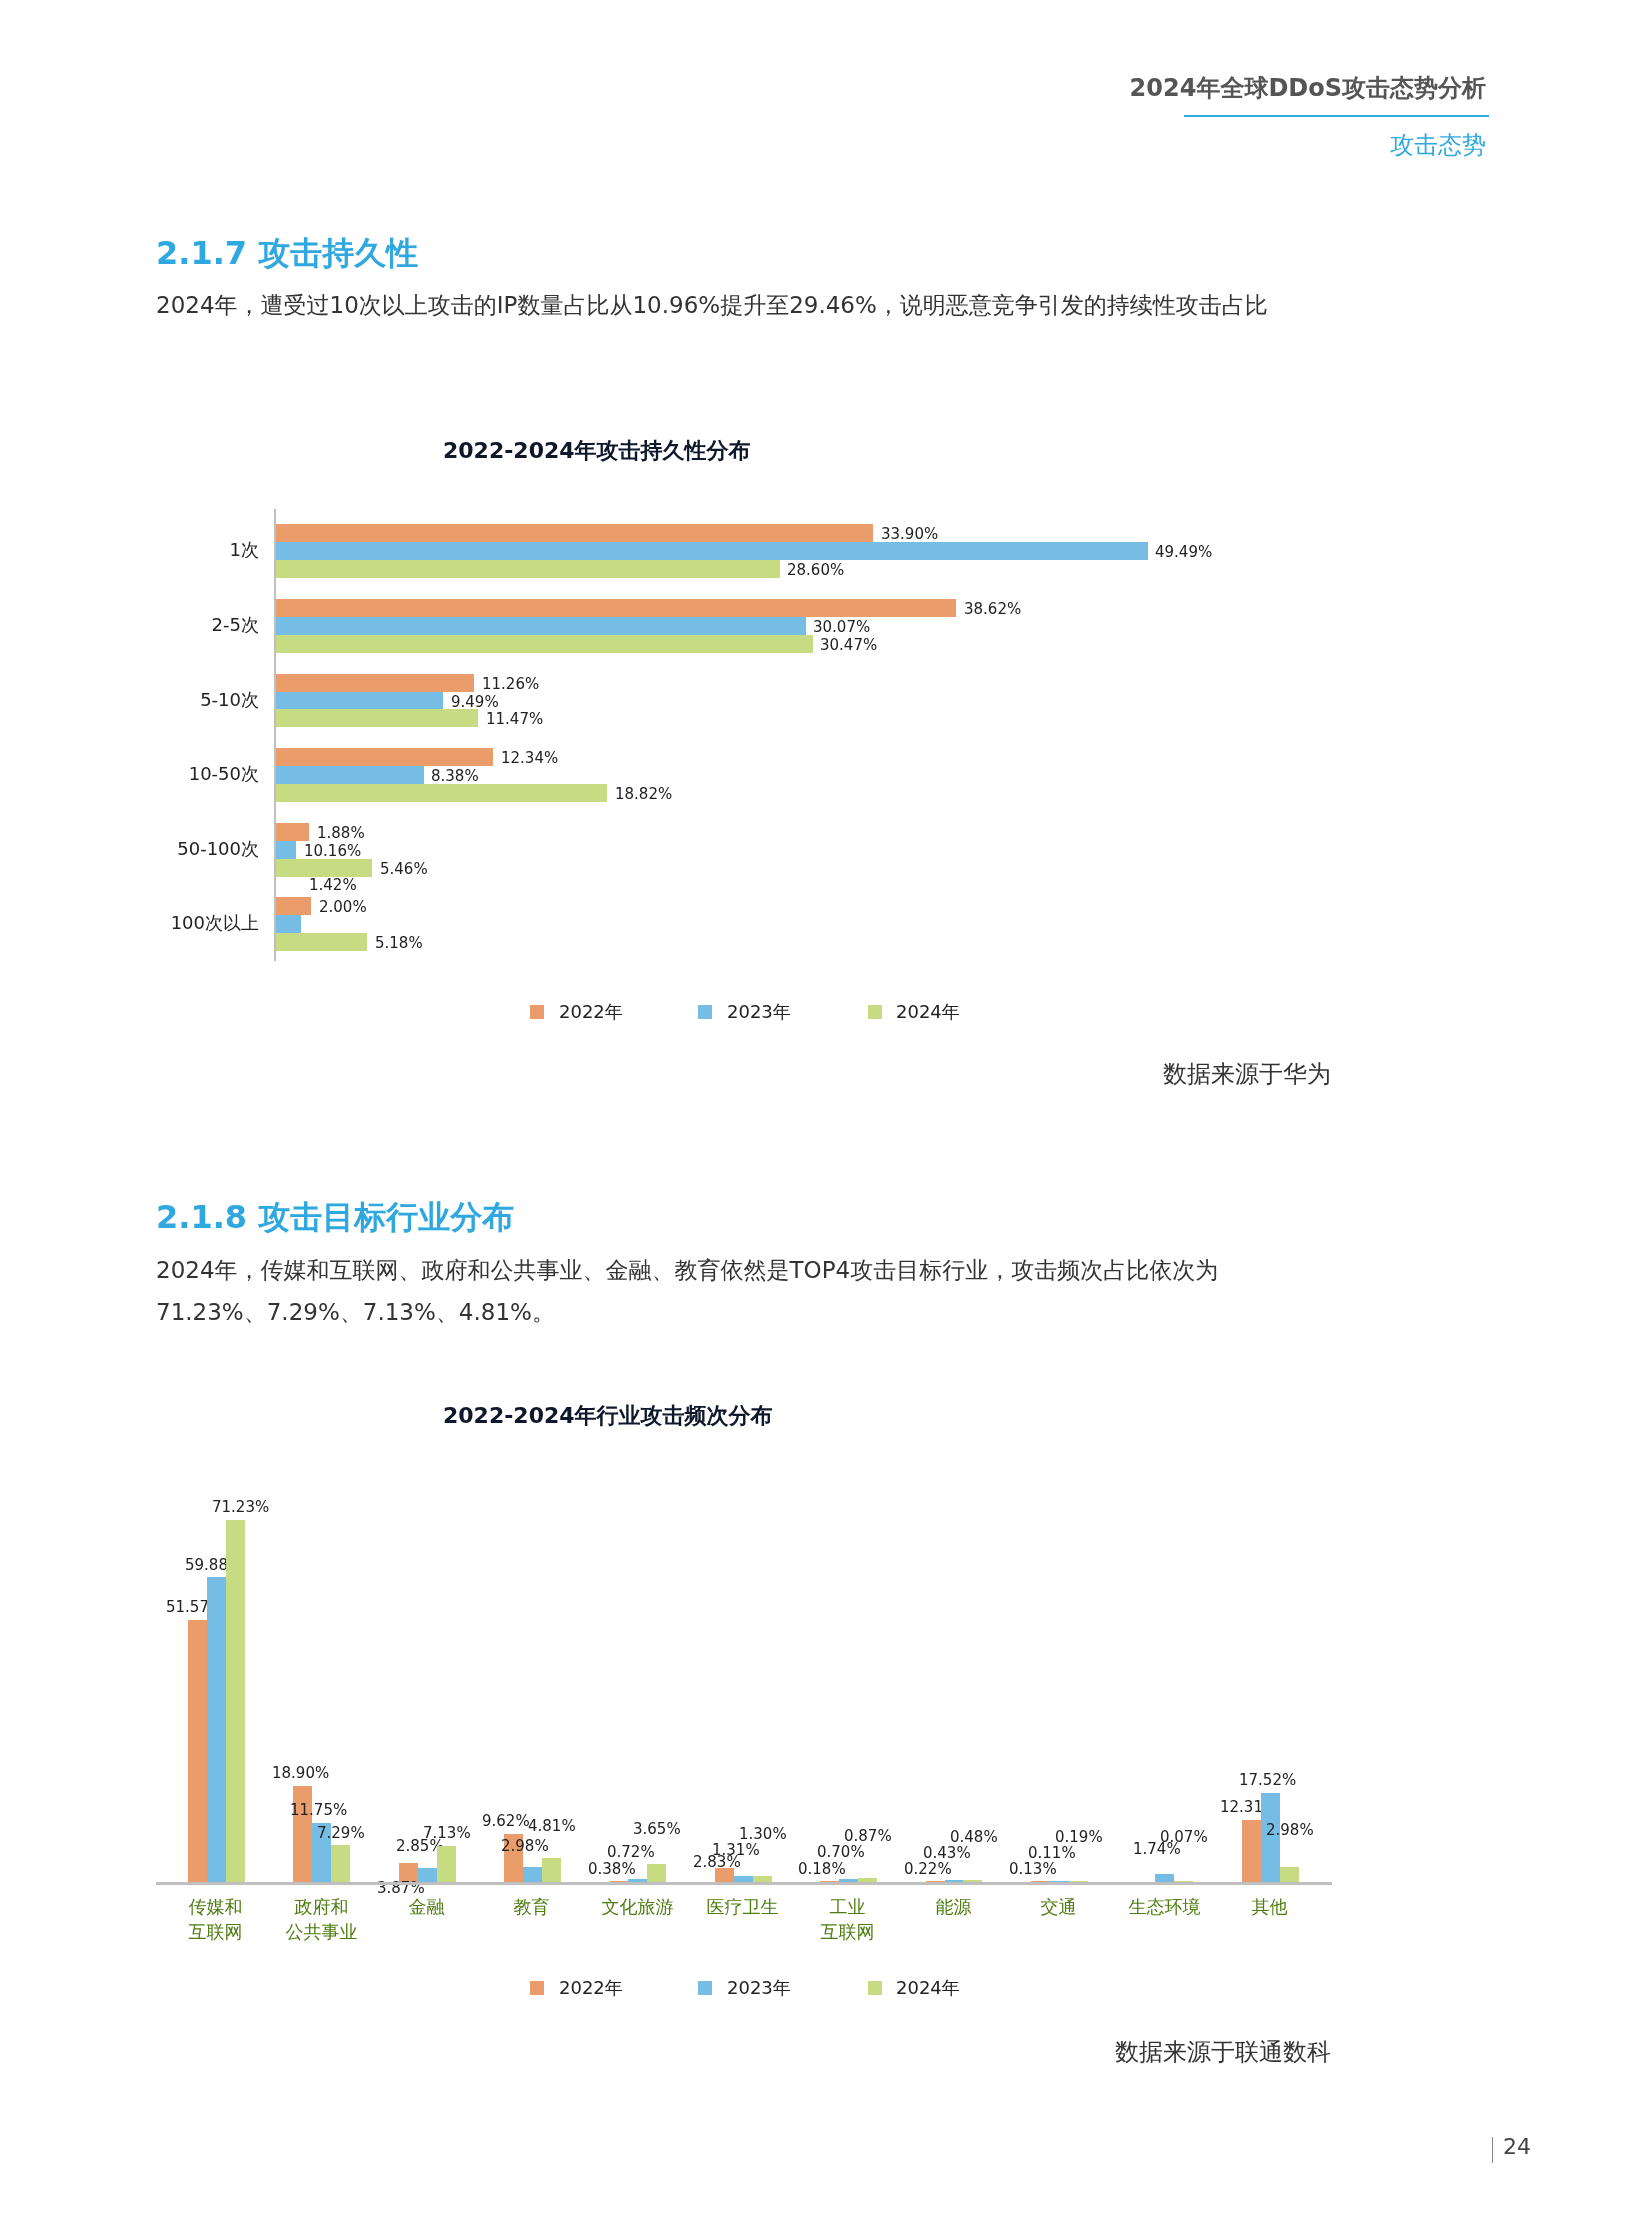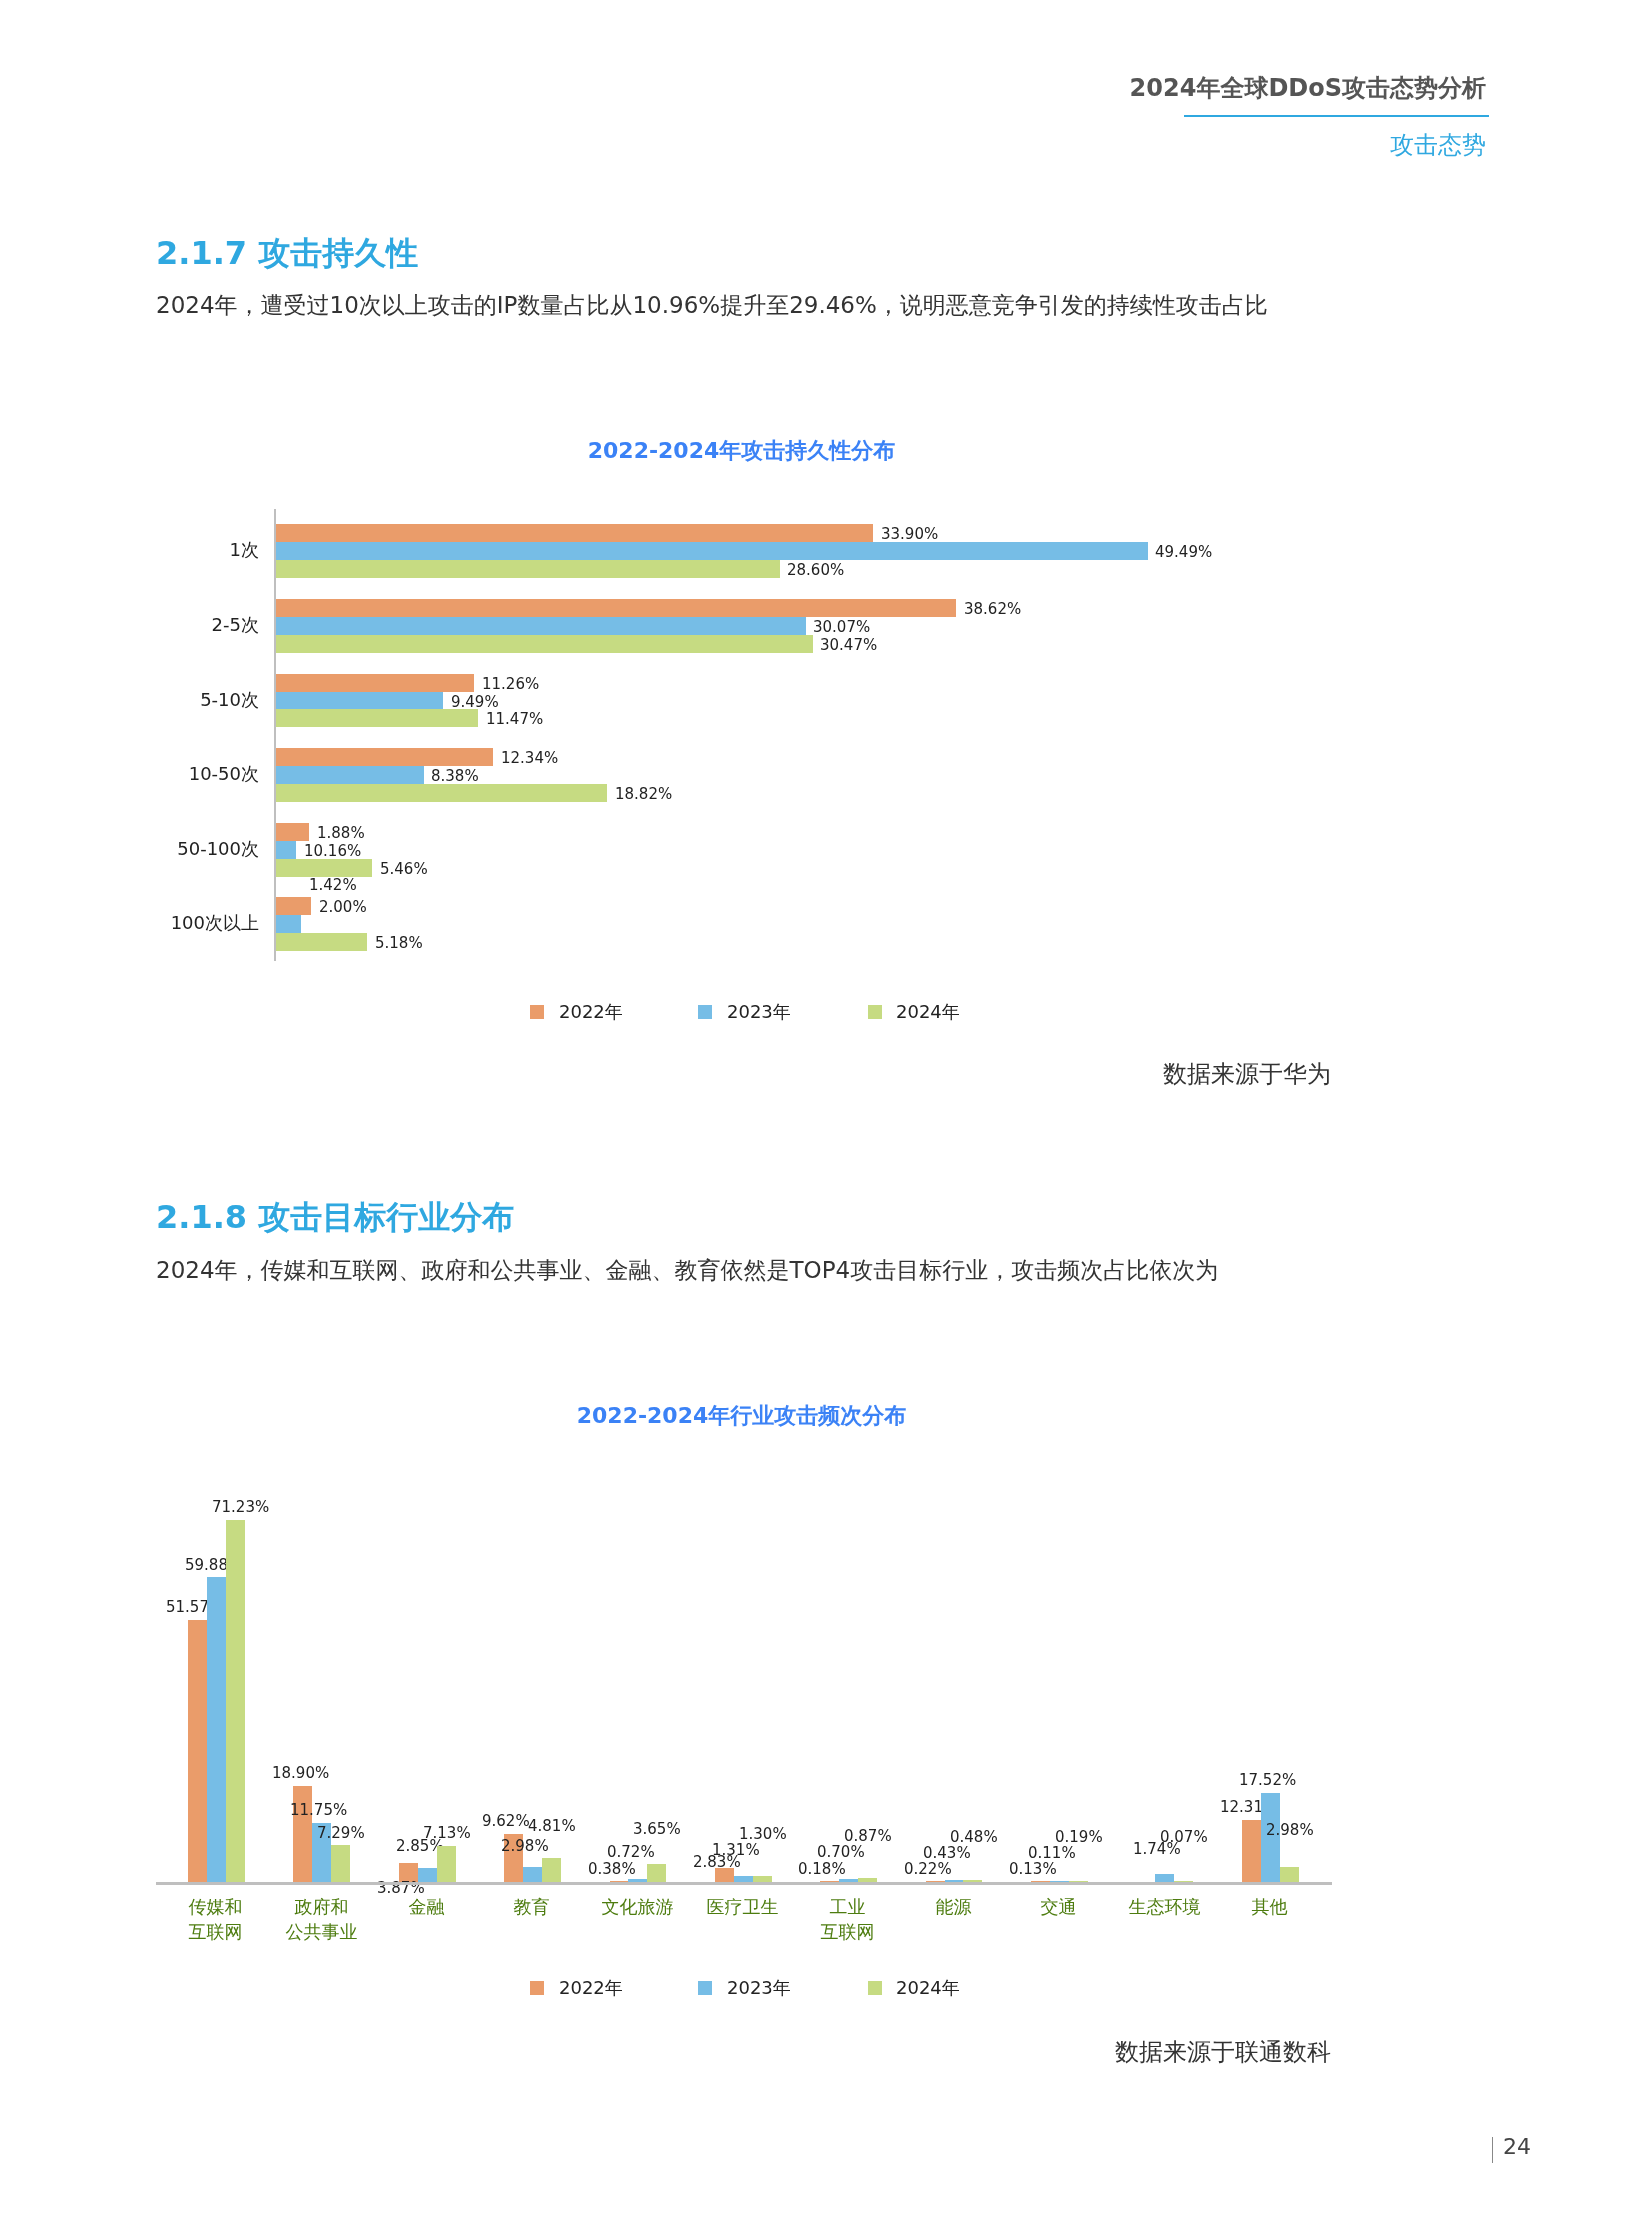--- a/index.html
+++ b/index.html
@@ -3,21 +3,21 @@
 <meta charset="utf-8">
 <style>
   html,body{margin:0;padding:0;background:#fff;}
   body{width:1646px;height:2234px;position:relative;overflow:hidden;font-family:"DejaVu Sans","Liberation Sans",sans-serif;color:#222;}
   .abs{position:absolute;}
   .hdr-title{right:160px;top:72px;font-size:24px;color:#555;font-weight:bold;white-space:nowrap;}
   .hdr-line{left:1184px;top:115px;width:305px;height:2px;background:#2fa8e0;}
   .hdr-sub{right:160px;top:129px;font-size:24px;color:#2fa8e0;white-space:nowrap;}
   .sec-title{left:156px;font-size:32px;font-weight:bold;color:#2fa8e0;white-space:nowrap;}
   .para{left:156px;width:1194px;font-size:23px;line-height:42px;color:#333;}
-  .chart-title{font-size:22px;font-weight:bold;color:#3b82f6;text-align:center;width:597px;white-space:nowrap;}
+  .chart-title{font-size:22px;font-weight:bold;color:#0f172a;width:597px;white-space:nowrap;}
   .src{font-size:24px;color:#333;white-space:nowrap;text-align:right;}
   .axis-v{width:2px;background:#bfbfbf;}
   .axis-h{height:3px;background:#bfbfbf;}
   .bar{position:absolute;}
   .c0{background:#ea9c6a;}
   .c1{background:#76bde6;}
   .c2{background:#c6db82;}
   .val{position:absolute;font-size:15px;color:#222;white-space:nowrap;}
   .cat{position:absolute;font-size:18px;color:#222;white-space:nowrap;}
   .cat-r{text-align:right;width:109px;}
@@ -91,20 +91,21 @@
 <div class="leg-sq c1" style="left:698px;top:1005px;"></div>
 <div class="leg-tx" style="left:727px;top:1000px;">2023年</div>
 <div class="leg-sq c2" style="left:868px;top:1005px;"></div>
 <div class="leg-tx" style="left:896px;top:1000px;">2024年</div>
 
 <div class="abs src" style="right:315px;top:1058px;">数据来源于华为</div>
 
 <div class="abs sec-title" style="top:1196px;">2.1.8 攻击目标行业分布</div>
 <div class="abs para" style="top:1249px;">
   <div>2024年，传媒和互联网、政府和公共事业、金融、教育依然是TOP4攻击目标行业，攻击频次占比依次为</div>
+  <div>71.23%、7.29%、7.13%、4.81%。</div>
 </div>
 
 <div class="abs chart-title" style="left:443px;top:1401px;">2022-2024年行业攻击频次分布</div>
 <div id="chart2" class="abs" style="left:0;top:0;width:1646px;height:2090px;">
     <div class="xcat" style="left: 161px; top: 1894px;">
       <div>传媒和</div>
       <div>互联网</div>
     </div>
     <div class="bar c0" style="left: 188px; top: 1620px; width: 19px; height: 263px;"></div>
     <div class="val" style="left: 166px; top: 1598px;">51.57%</div>

